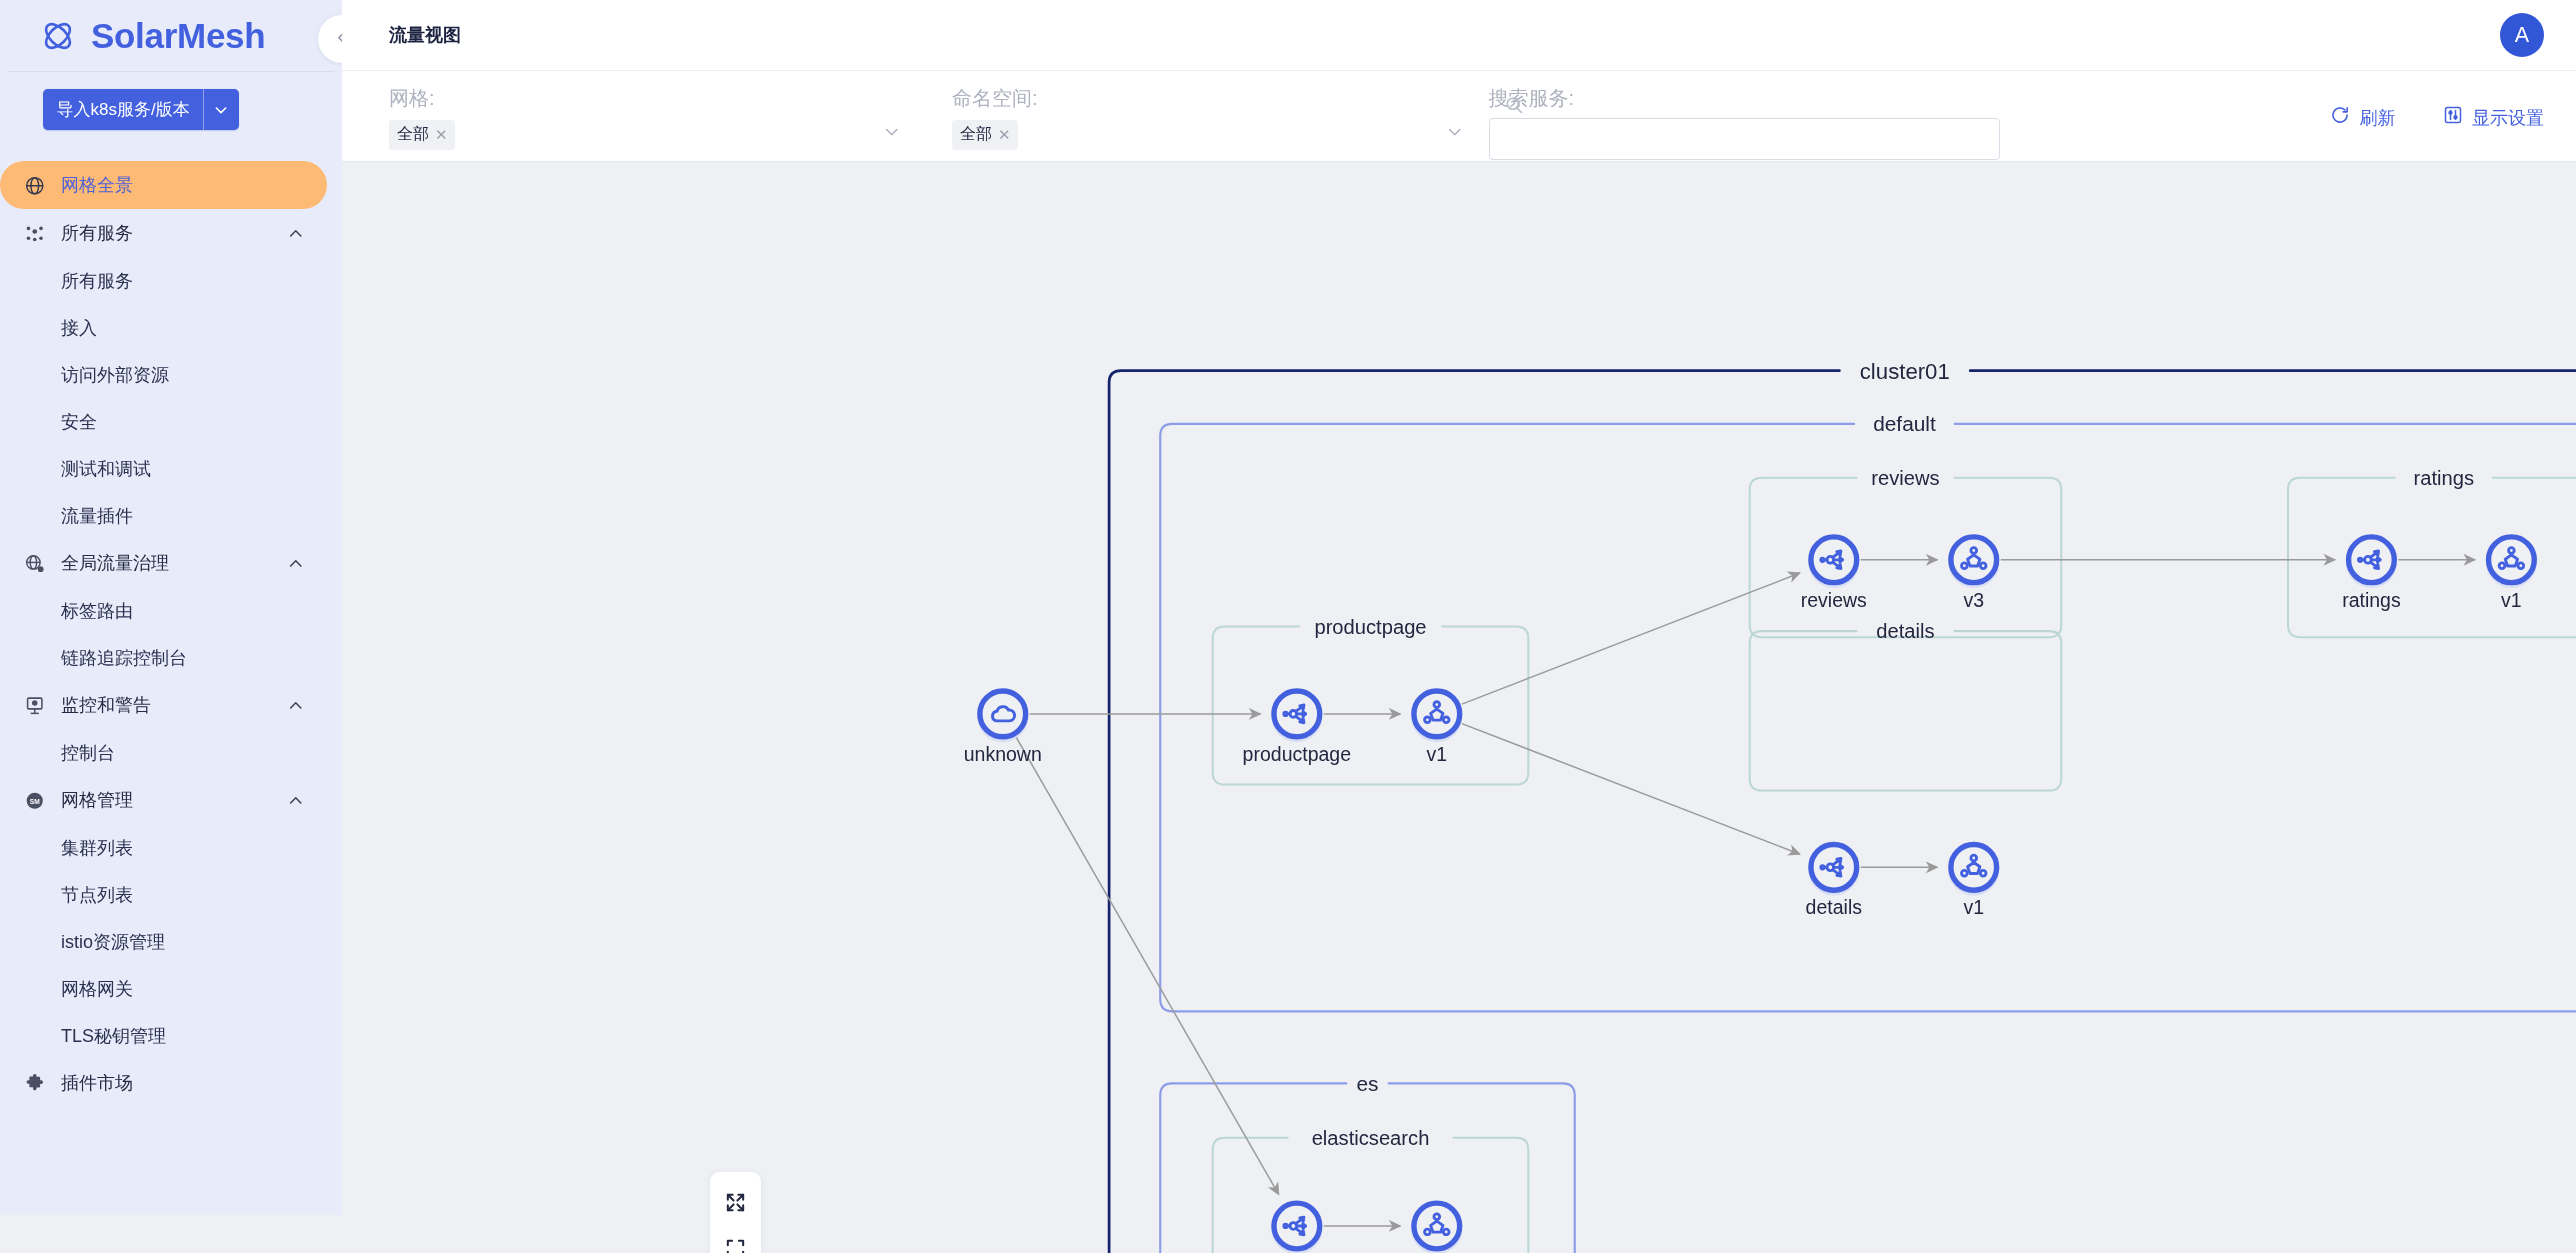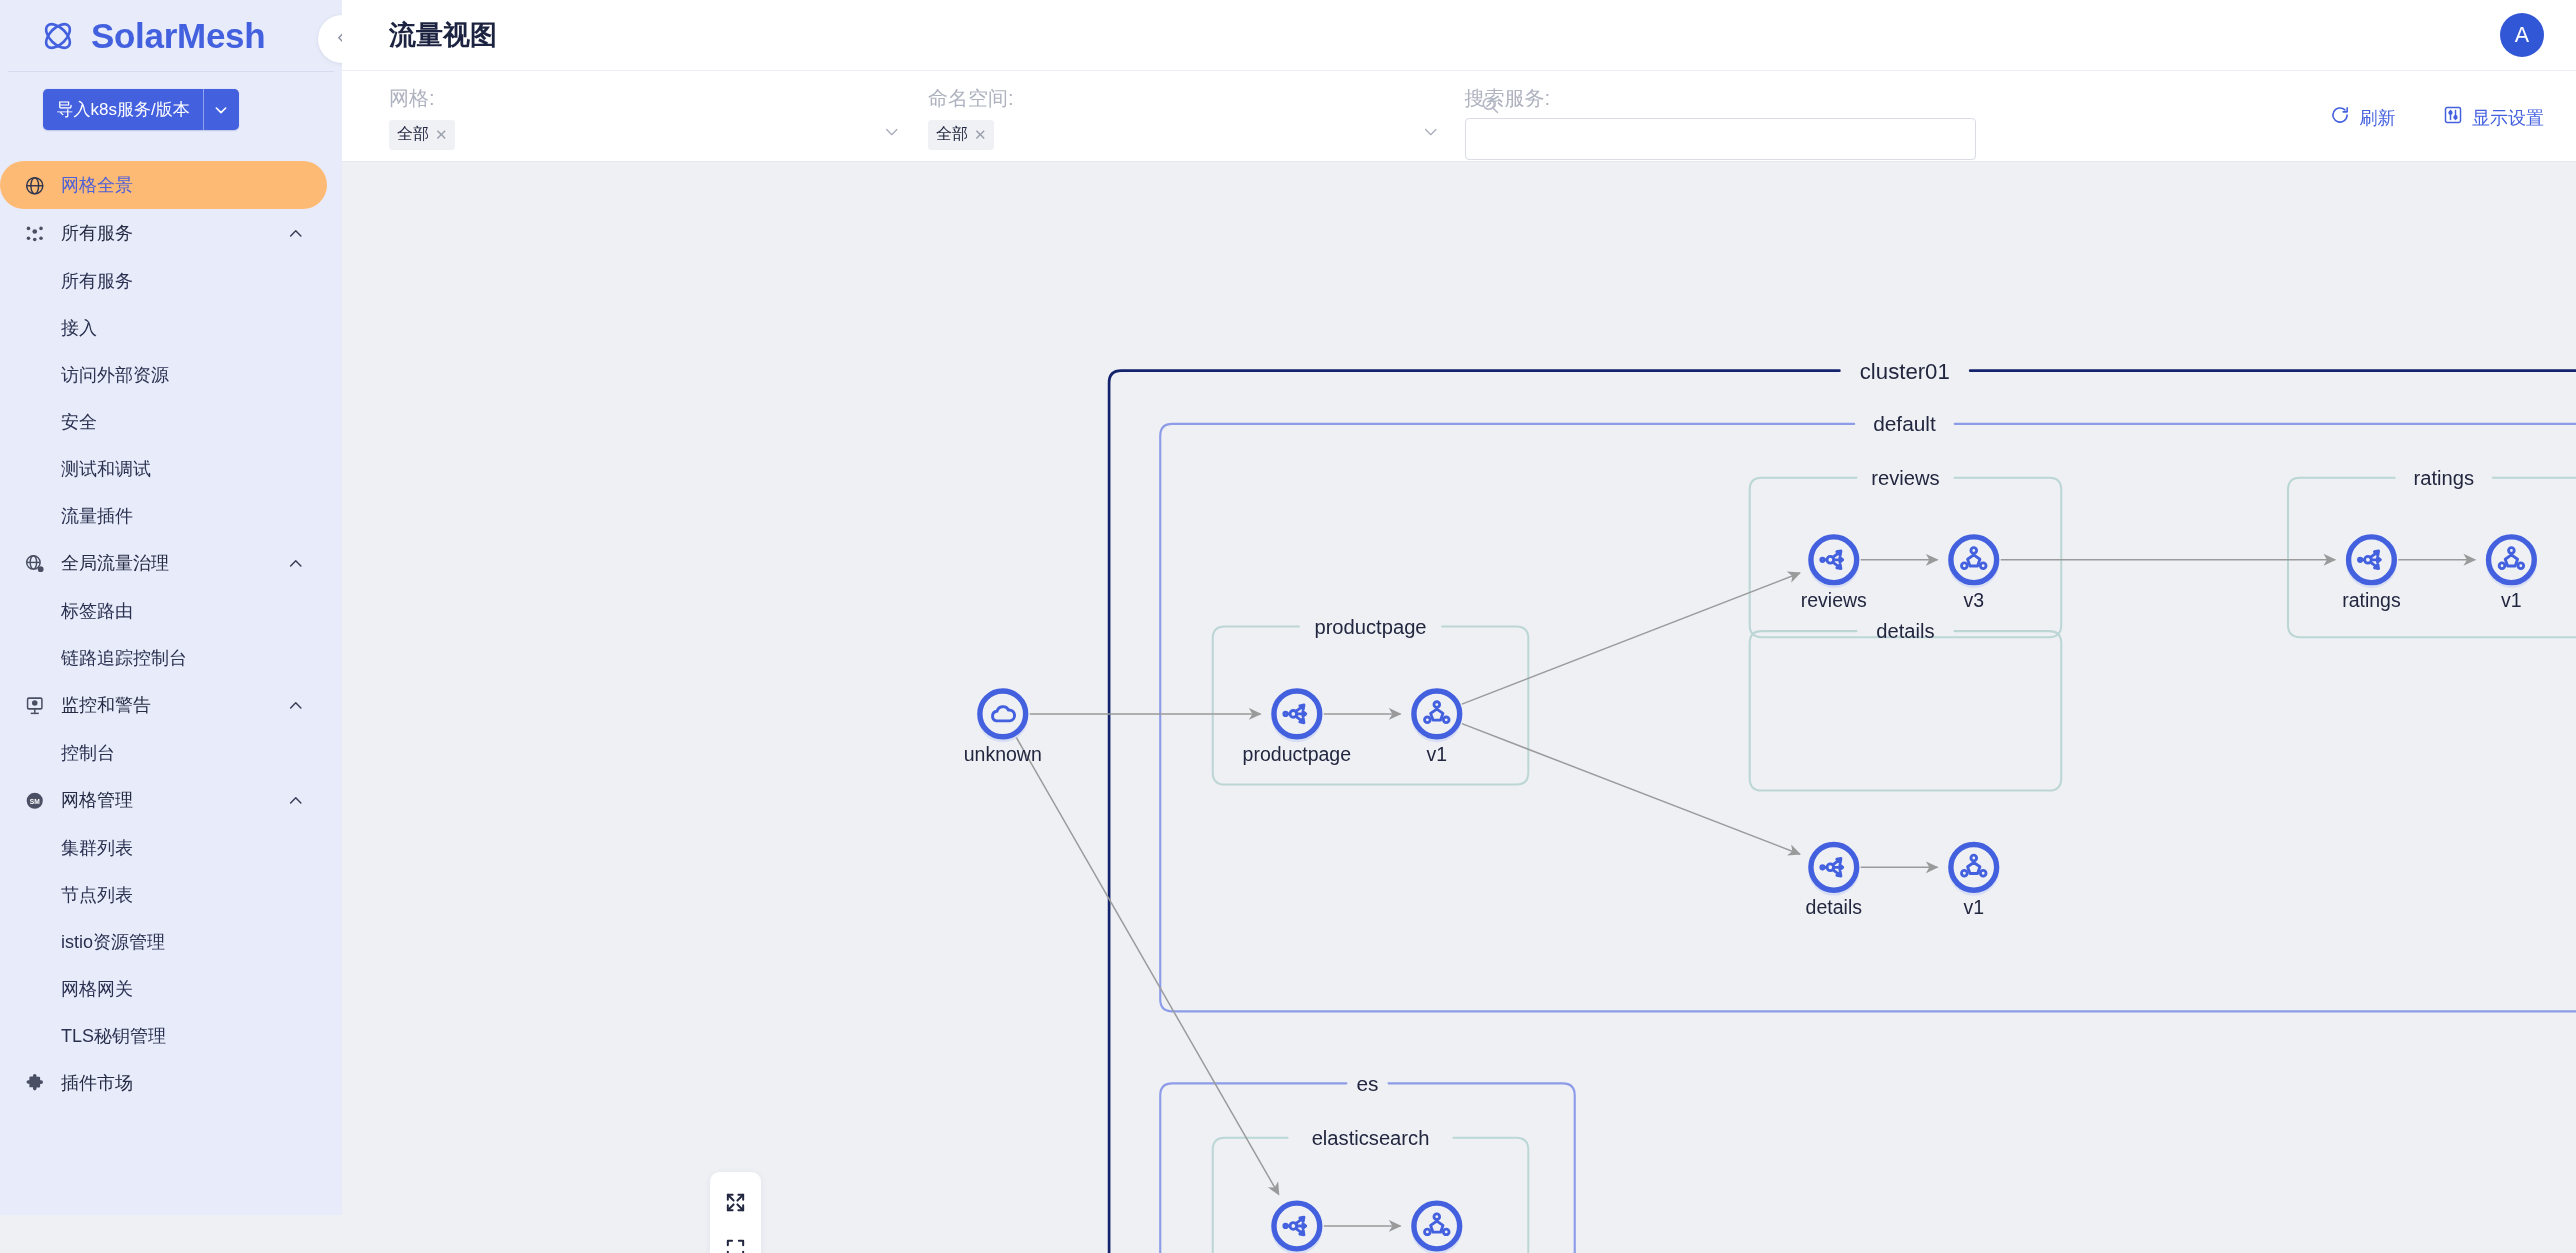--- a/index.html
+++ b/index.html
@@ -88,21 +88,21 @@
   }
 
   
   .main { flex: 1; height: 1253px; display: flex; flex-direction: column; background: #eef0f4; position: relative; }
   .topbar {
     height: 71px; background: #fff;
     display: flex; align-items: center;
     padding-left: 47px; padding-right: 32px;
     border-bottom: 0.7px solid #eceef4;
   }
-  .page-title { font-size: 27px; font-weight: 700; color: #1c2340; }
+  .page-title { font-size: 18px; font-weight: 700; color: #1c2340; }
   .topbar-spacer { flex: 1; }
   .avatar {
     width: 44px; height: 44px; border-radius: 50%;
     background: #3257d6; color: #fff;
     display: flex; align-items: center; justify-content: center;
     font-size: 21.5px; cursor: pointer;
   }
 
   .filterbar {
     height: 91px; background: #fff;
@@ -349,21 +349,21 @@
             <span class="x">✕</span>
           </span>
         </div>
         <span class="sel-caret">
           <svg viewBox="0 0 24 24" width="17.5" height="17.5" fill="none" stroke="#a9adbb" stroke-width="1.8" stroke-linecap="round" stroke-linejoin="round">
               <polyline points="5,9 12,16 19,9"></polyline>
             </svg>
         </span>
       </div>
 
-      <div class="filt" style="width:511px;margin-left:28px;">
+      <div class="filt" style="width:511px;margin-left:52px;">
         <span class="filt-label">命名空间:</span>
         <div class="select-box">
           <span class="tag">
             <span>全部</span>
             <span class="x">✕</span>
           </span>
         </div>
         <span class="sel-caret">
           <svg viewBox="0 0 24 24" width="17.5" height="17.5" fill="none" stroke="#a9adbb" stroke-width="1.8" stroke-linecap="round" stroke-linejoin="round">
               <polyline points="5,9 12,16 19,9"></polyline>

